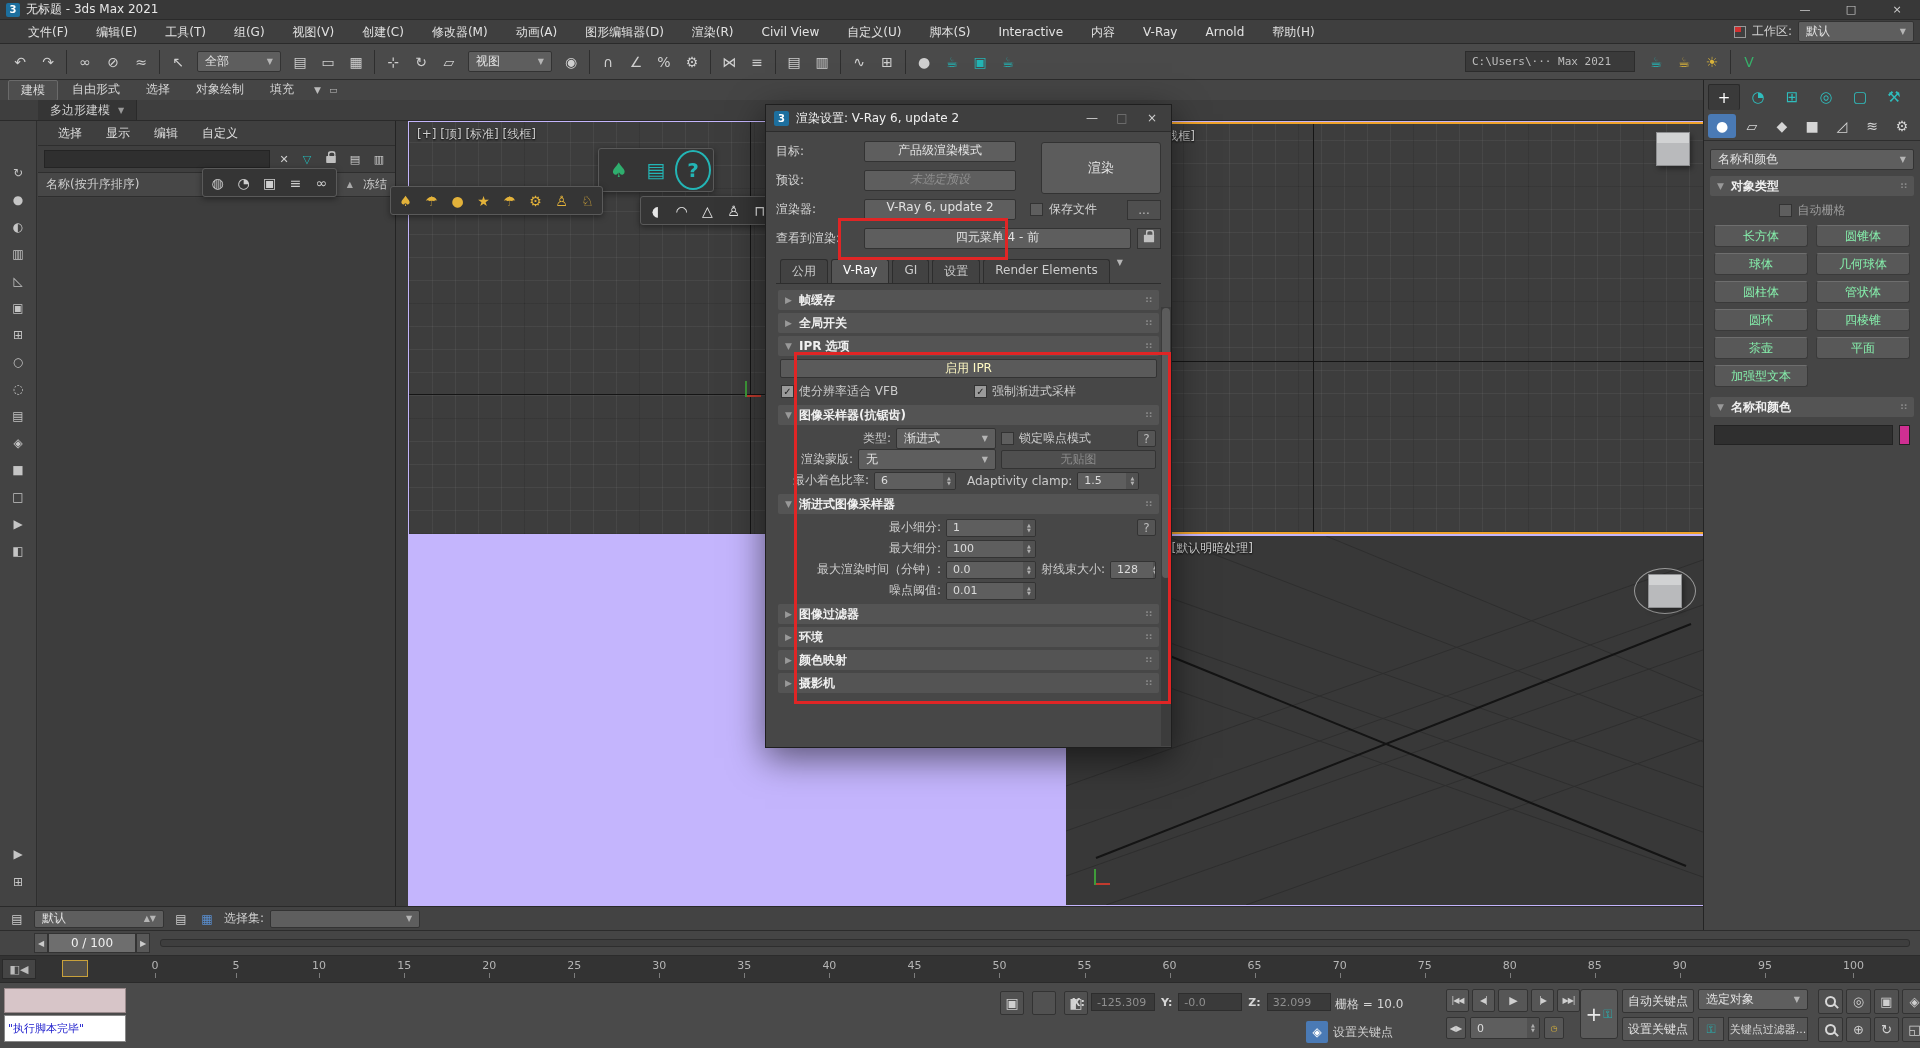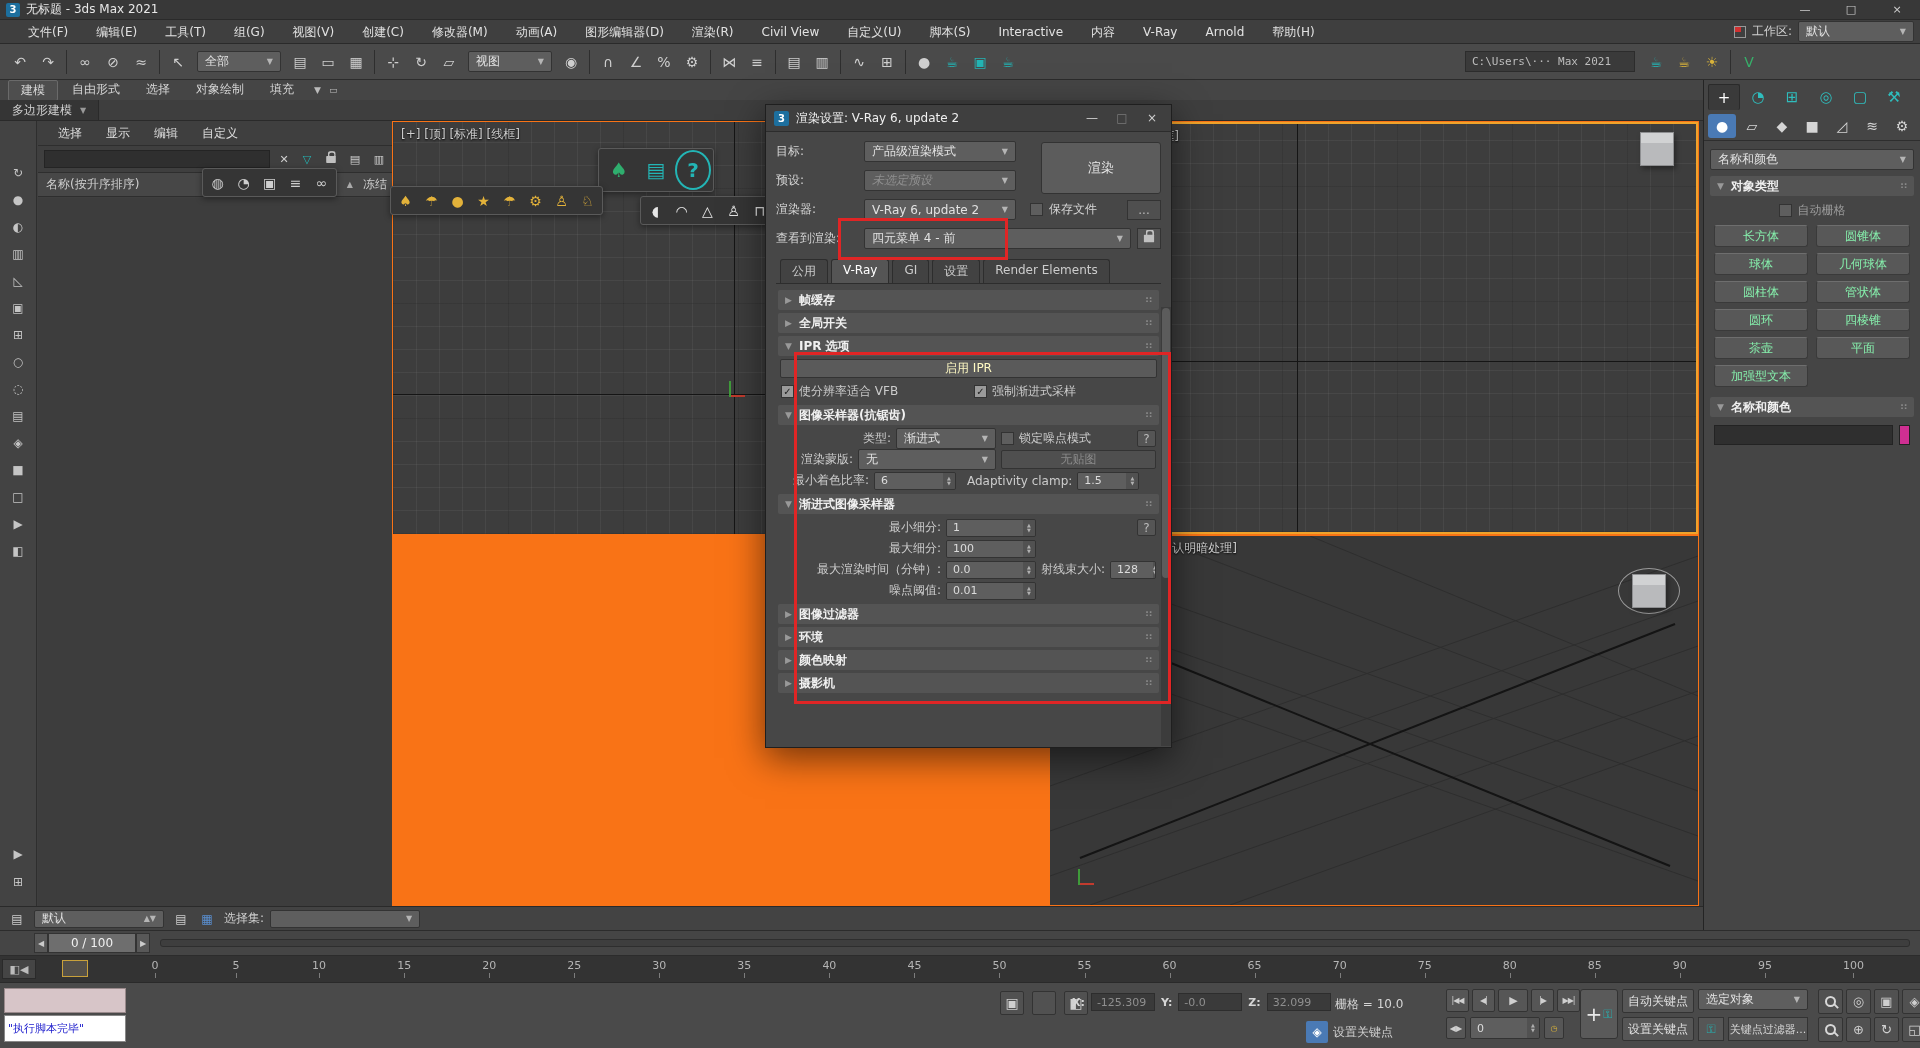--- a/index.html
+++ b/index.html
@@ -58,21 +58,21 @@
     font-family:"DejaVu Sans Mono","Liberation Mono",monospace; }
   #toolbar .gap { flex:1; }
 
   
   #ribbon-tabs { position:absolute; left:0; top:80px; width:1920px; height:20px; background:#454545;
     display:flex; align-items:center; padding-left:8px; gap:2px; }
   .rtab { padding:1px 12px; color:#d5d5d5; font-size:12px; }
   .rtab.active { border:1px solid #6a6a6a; background:#4e4e4e; border-radius:2px; }
   #ribbon-tabs .ric { margin-left:6px; color:#bbb; font-size:9px; }
   #ribbon-group { position:absolute; left:0; top:100px; width:1920px; height:21px; background:#3e3e3e;
-    border-bottom:1px solid #2a2a2a; display:flex; align-items:flex-end; }
+    border-bottom:1px solid #2a2a2a; display:flex; align-items:flex-end;padding-left:38px; }
   #ribbon-group .grp { background:#353535; border-right:1px solid #2a2a2a; height:100%; display:flex;
     align-items:center; padding:0 12px; gap:8px; color:#cfcfcf; font-size:12px; }
   #ribbon-group .grp .car { font-size:8px; color:#999; }
 
   
   #explorer { position:absolute; left:0; top:121px; width:396px; height:785px; background:#3f3f3f;
     border-right:1px solid #242424; }
   #se-strip { position:absolute; left:0; top:0; width:37px; height:100%; background:#434343;
     border-right:1px solid #2e2e2e; display:flex; flex-direction:column; align-items:center; padding-top:40px; gap:3px; }
   #se-strip .ic { width:26px; height:24px; font-size:12px; color:#c5c5c5; }
@@ -83,21 +83,21 @@
   #se-search { height:27px; display:flex; align-items:center; padding:0 6px; gap:4px; border-bottom:1px solid #2e2e2e; }
   #se-search input { flex:1; height:18px; background:#2f2f2f; border:1px solid #242424; color:#ddd;
     font-size:11px; padding:0 4px; }
   #se-search .ic { width:20px; height:20px; font-size:11px; }
   #se-header { height:24px; background:#474747; border-bottom:1px solid #2e2e2e; display:flex;
     align-items:center; padding:0 8px; gap:10px; color:#cfcfcf; }
   #se-header .sort { font-size:8px; color:#aaa; margin-left:auto; }
   #se-body { position:absolute; top:77px; bottom:0; left:0; right:0; background:#3d3d3d; }
 
   
-  #vp-area { position:absolute; left:392px; top:121px; width:1307px; height:785px; background:#f97316; }
+  #vp-area { position:absolute; left:408px; top:121px; width:1307px; height:785px; background:#c4b5fd; }
   .vp { position:absolute; background:#3d3d3d; overflow:hidden;
     background-image:
       repeating-linear-gradient(0deg, rgba(0,0,0,0.22) 0 1px, transparent 1px 115px),
       repeating-linear-gradient(90deg, rgba(0,0,0,0.22) 0 1px, transparent 1px 115px),
       repeating-linear-gradient(0deg, rgba(255,255,255,0.05) 0 1px, transparent 1px 23px),
       repeating-linear-gradient(90deg, rgba(255,255,255,0.05) 0 1px, transparent 1px 23px); }
   .vp .vlabel { position:absolute; left:8px; top:4px; color:#cfcfcf; font-size:12px; z-index:3; text-shadow:0 1px 2px #000; }
   .vp .axv { position:absolute; top:0; bottom:0; width:1px; background:#151515; }
   .vp .axh { position:absolute; left:0; right:0; height:1px; background:#151515; }
   #vp-top    { left:1px;    top:1px;   width:655px; height:412px; }
@@ -211,21 +211,21 @@
     align-items:center; gap:7px; padding:0 4px 0 8px; }
   #dlg-title .appico { width:15px; height:15px; background:#1d6f9e; color:#fff; font-size:10px;
     font-weight:bold; display:flex; align-items:center; justify-content:center; border-radius:2px; }
   #dlg-title .t { color:#f0f0f0; font-size:12px; }
   #dlg-title .btns { margin-left:auto; display:flex; }
   #dlg-title .btns span { width:30px; height:22px; display:flex; align-items:center; justify-content:center; color:#cfcfcf; }
   #dlg-title .btns .dis { color:#7a7a7a; }
   #dlg-body { position:relative; padding:8px 10px 0 10px; height:617px; }
   .frow { display:flex; align-items:center; height:23px; margin-bottom:6px; }
   .frow .flbl { width:88px; color:#d5d5d5; font-size:12px; flex:none; }
-  .frow .dd { width:152px; }
+  .frow .dd { width:152px;flex-direction:column; }
   #renderbtn { position:absolute; right:10px; top:10px; width:120px; height:52px; background:#5c5c5c;
     border:1px solid #333; border-radius:3px; color:#eaeaea; font-size:13px; display:flex;
     align-items:center; justify-content:center; }
   #savefile { display:flex; align-items:center; gap:6px; margin-left:14px; color:#d5d5d5; }
   #morebtn { margin-left:auto; width:34px; height:20px; background:#4f4f4f; border:1px solid #333;
     color:#bbb; display:flex; align-items:center; justify-content:center; }
   #viewrow .dd { flex:1; margin-right:6px; }
   #lockbtn { width:24px; height:21px; background:#555; border:1px solid #333; display:flex;
     align-items:center; justify-content:center; }
   #dlg-tabs { display:flex; gap:3px; margin-top:9px; padding-left:4px; }

